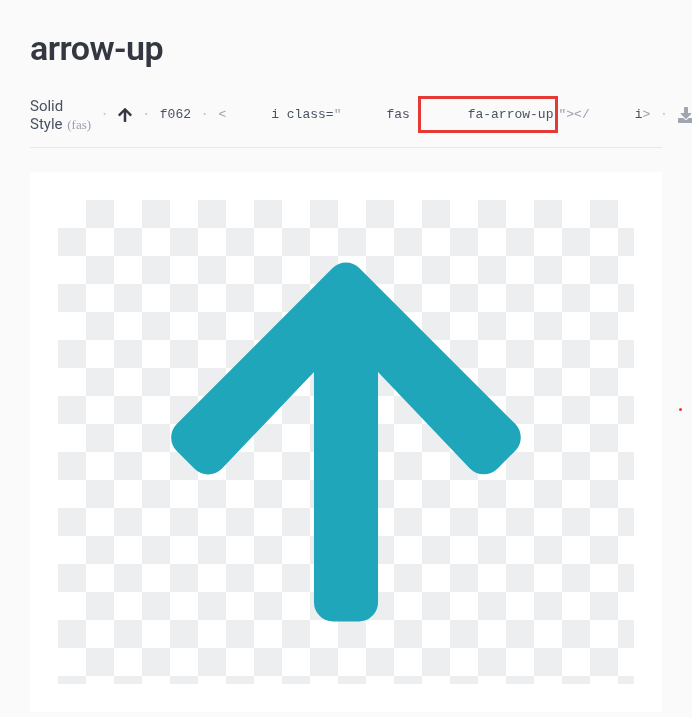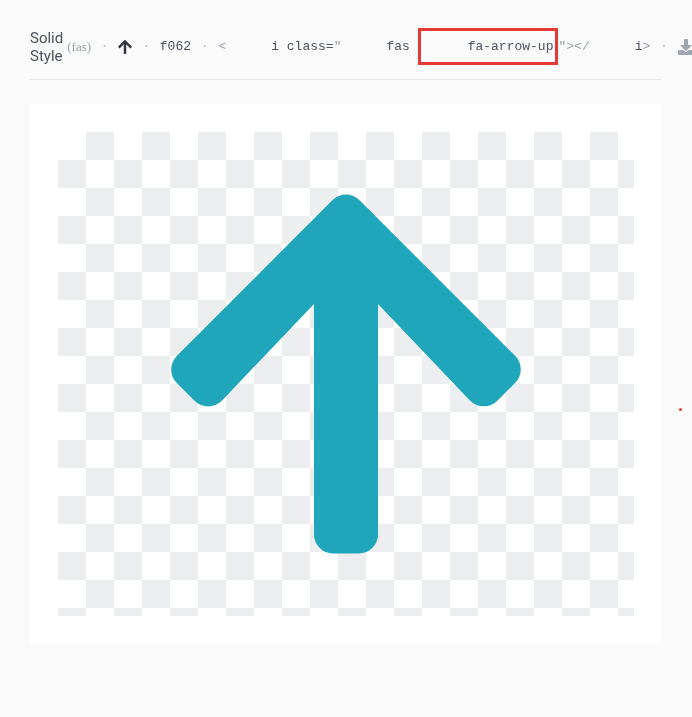--- a/index.html
+++ b/index.html
@@ -29,21 +29,21 @@
       display: flex;
       align-items: center;
       gap: 8px;
       font-size: 14px;
       color: #616d7e;
       padding-bottom: 14px;
       border-bottom: 1px solid #e8e8eb;
     }
     .meta-item {
       display: inline-flex;
-      align-items: center;
+      align-items: flex-end;
       color: #4a5260;
     }
     .style-name {
       color: #4a5260;
       font-size: 15px;
     }
     .style-abbrev {
       font-family: Liberation Serif, serif;
       font-size: 13px;
       color: #9aa1ac;
@@ -120,20 +120,21 @@
       width: 3px;
       height: 3px;
       background: #e53935;
       border-radius: 50%;
     }
   </style>
 </head>
 <body>
 
 <div class="container">
+  <h1 class="title">arrow-up</h1>
 
   <div class="meta-row">
     <span class="meta-item">
       <span class="style-name">Solid Style</span>
       <span class="style-abbrev">(fas)</span>
     </span>
 
     <span class="dot">•</span>
 
     <span class="small-glyph">

